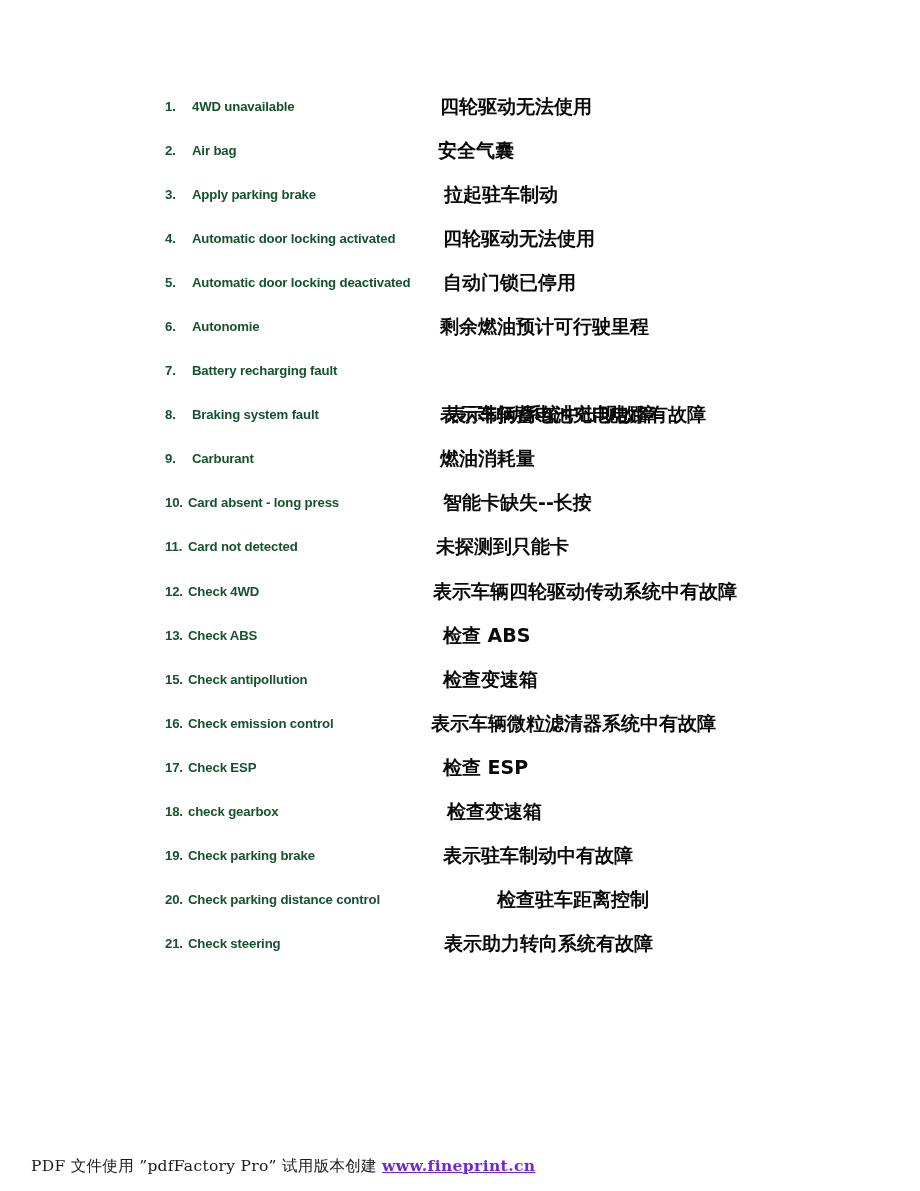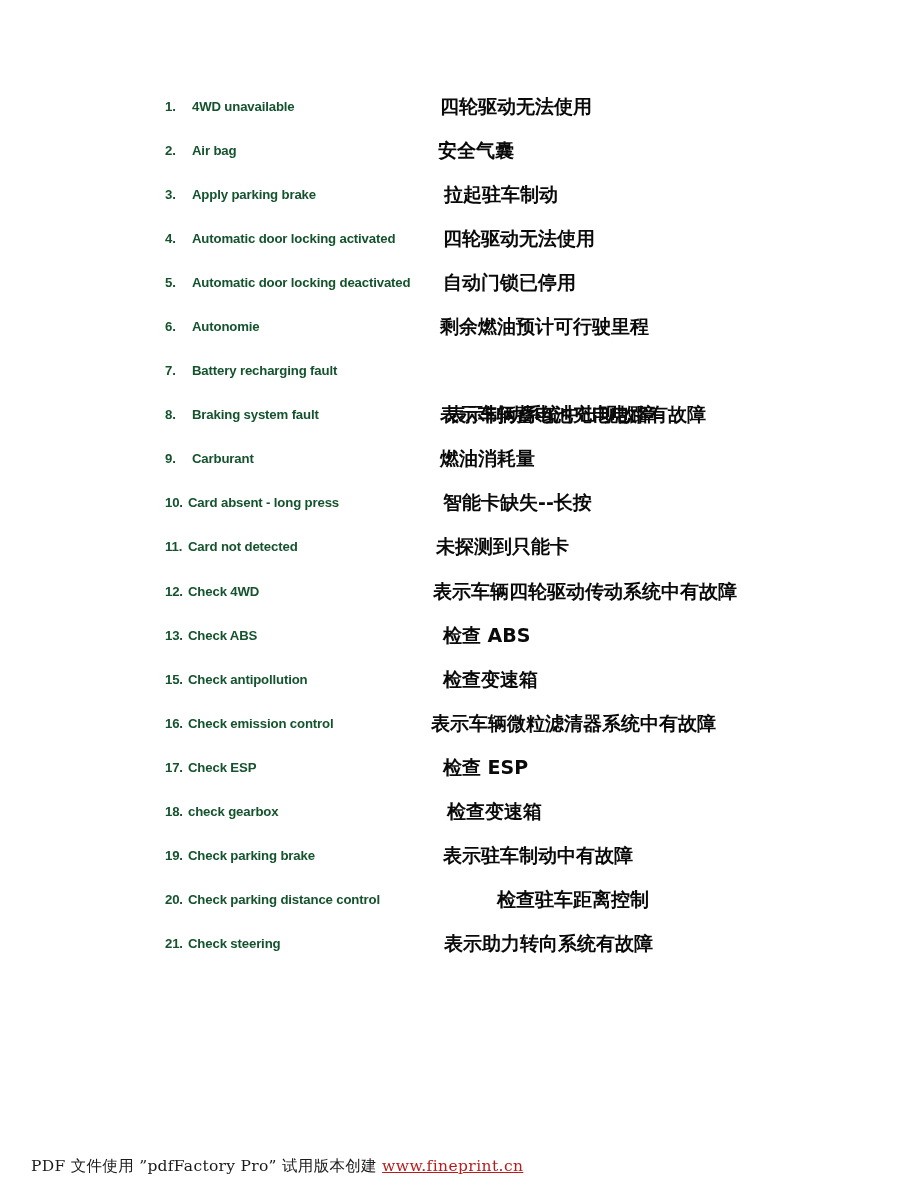--- a/index.html
+++ b/index.html
@@ -181,16 +181,16 @@
         <div class="entry-en"><span class="entry-num">20.</span><span class="entry-term">Check parking distance control</span></div>
         <div class="entry-zh" style="left: 461px; margin-left: 36px;">检查驻车距离控制</div>
       </div>
       <div class="entry-row double">
         <div class="entry-en"><span class="entry-num">21.</span><span class="entry-term">Check steering</span></div>
         <div class="entry-zh" style="left: 444px;">表示助力转向系统有故障</div>
       </div>
     </div>
 
   <div id="footer-watermark">
-    <span class="fw-seg">PDF 文件使用 ”pdfFactory Pro” 试用版本创建 </span><a class="fw-url" href="#" style="color: #b91c1c;">www.fineprint.cn</a>
+    <span class="fw-seg">PDF 文件使用 ”pdfFactory Pro” 试用版本创建 </span><a class="fw-url" href="#" style="color: #6d28d9; font-weight: bold;">www.fineprint.cn</a>
   </div>
 
 </div>
 
 </body></html>

